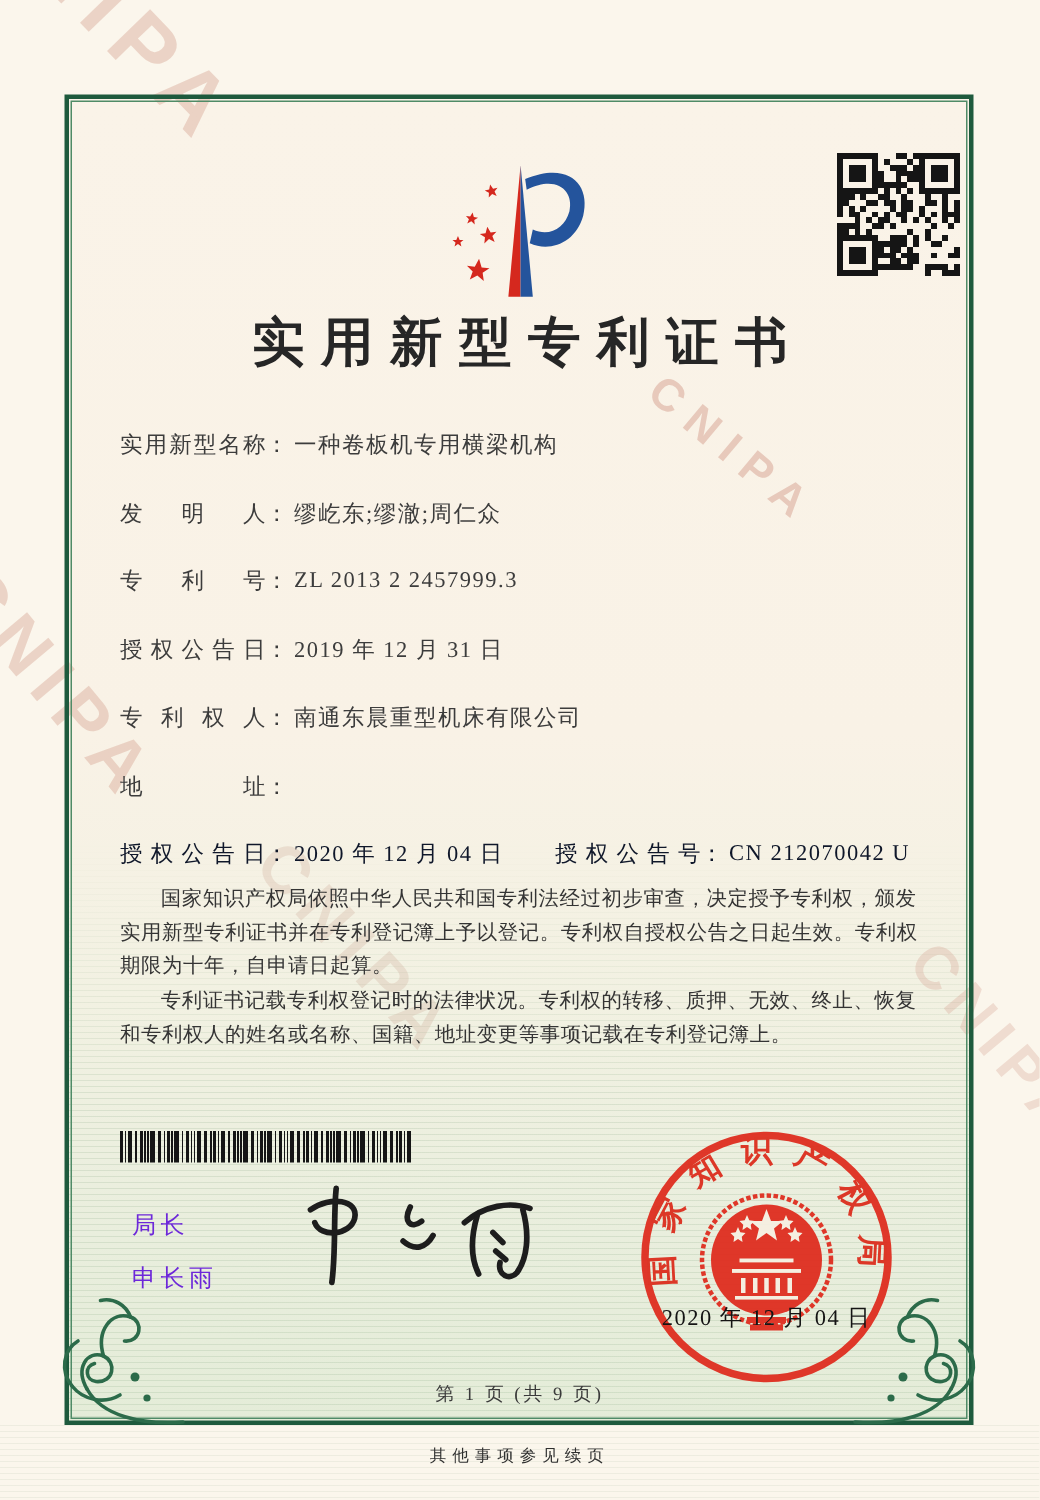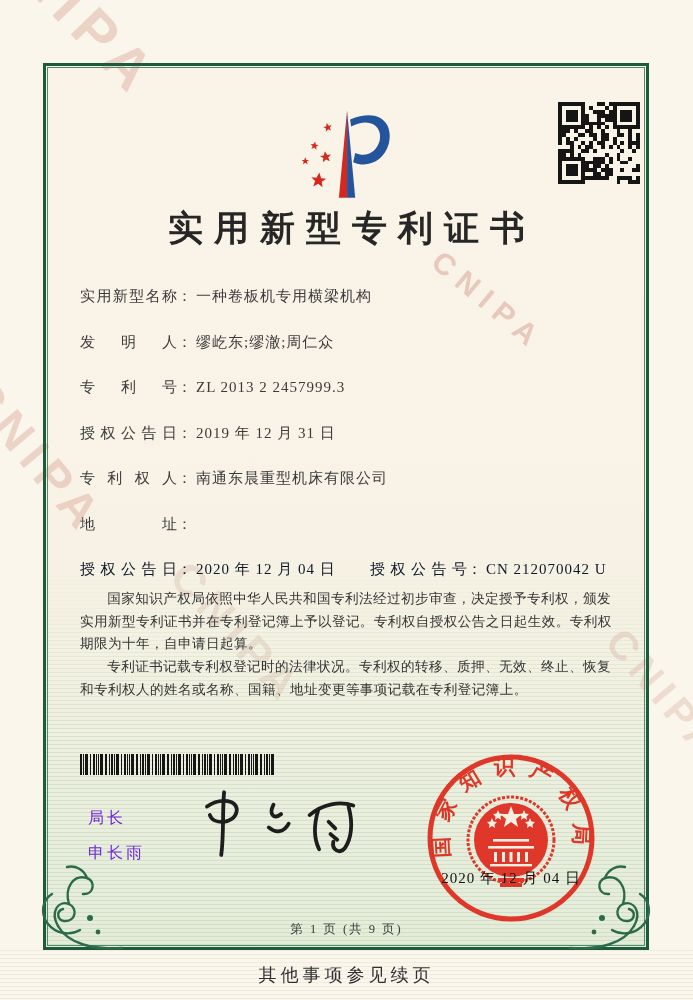--- a/index.html
+++ b/index.html
@@ -92,21 +92,21 @@
   }
   .flourish { position:absolute; width:92px; height:92px; z-index:2; }
   .flourish.fl-left  { left:32px;  top:860px; }
   .flourish.fl-right { left:568px; top:860px; transform:scaleX(-1); }
   .page-indicator {
     position:absolute; left:0; top:921px; width:100%; text-align:center;
     font-size:12.5px; letter-spacing:2px; color:#3a3a3a;
   }
   .next-note {
     position:absolute; left:0; top:963px; width:100%; text-align:center;
-    font-size:18px; letter-spacing:4px; color:#303030; z-index:3;
+    font-size:11px; letter-spacing:4px; color:#303030; z-index:3;
   }
 </style>
 </head>
 <body>
 
 <div class="inner-tint"></div>
 <div class="inner-lines"></div>
 <div class="page-lines"></div>
 
 <div class="wm wm1">CNIPA</div>

